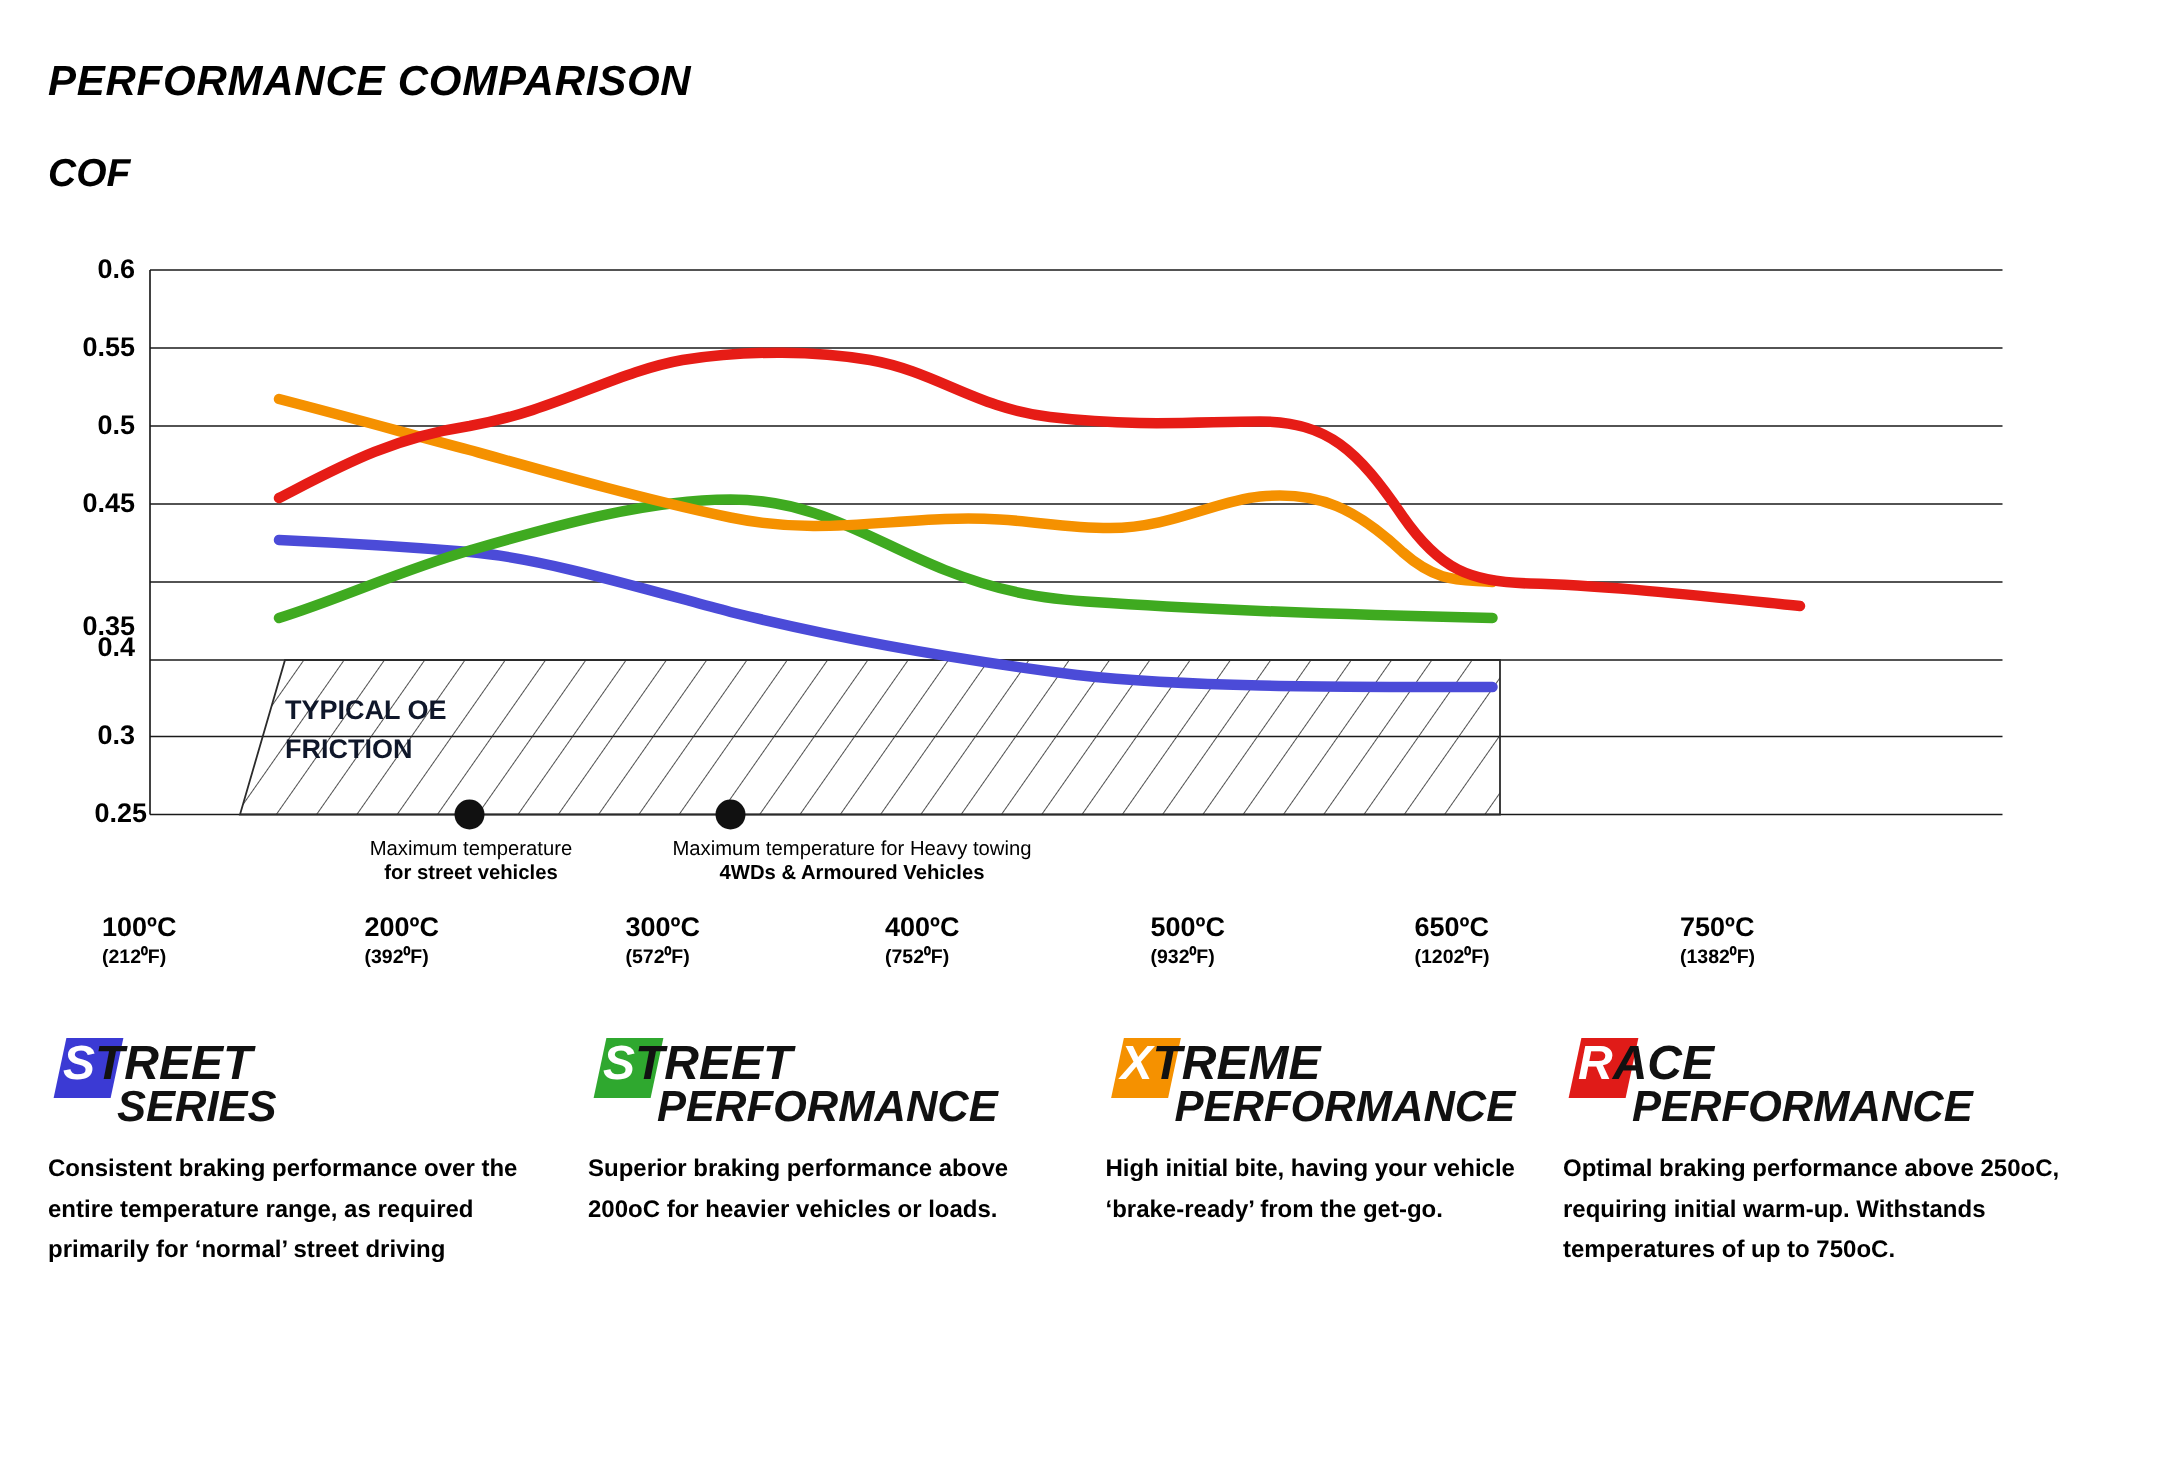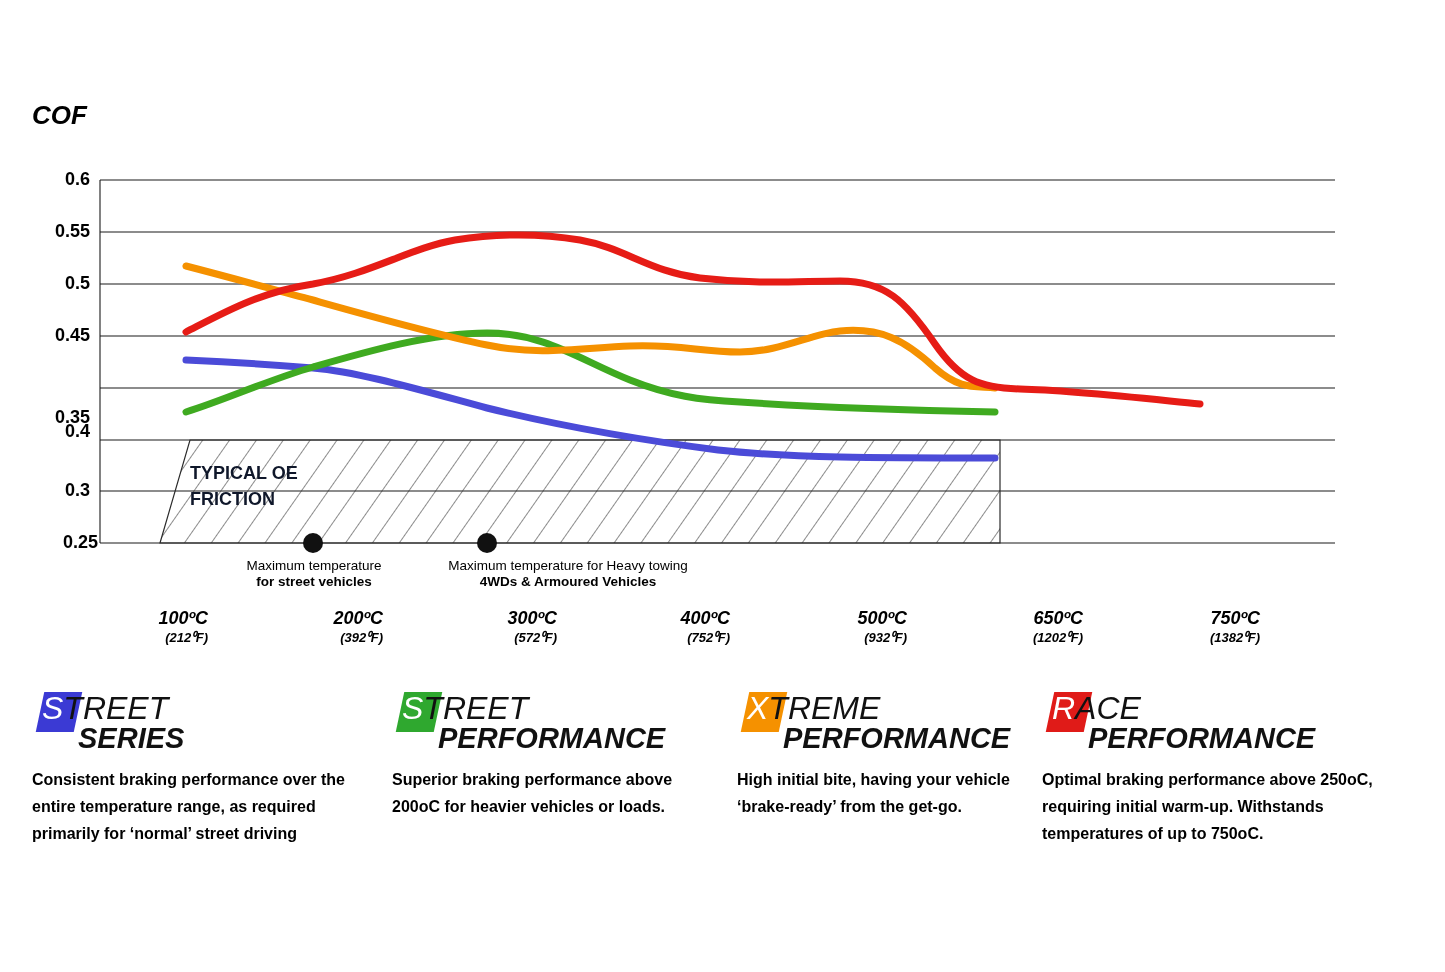--- a/index.html
+++ b/index.html
@@ -47,23 +47,22 @@
   }
   .y-tick {
     position: absolute;
     font-size: 18px;
     font-weight: bold;
     text-align: right;
     width: 60px;
   }
   .x-tick {
     position: absolute;
-    text-align: right;
+    text-align: left;
     width: 140px;
-    font-style: italic;
   }
   .x-tick .c {
     font-size: 18px;
     font-weight: bold;
     display: block;
     line-height: 22px;
   }
   .x-tick .f {
     font-size: 13px;
     font-weight: bold;
@@ -115,21 +114,21 @@
     top: 6px;
     width: 38px;
     height: 40px;
     transform: skewX(-12deg);
   }
   .logo .word1 {
     position: absolute;
     left: 10px;
     top: 4px;
     font-size: 32px;
-    font-weight: normal;
+    font-weight: bold;
     font-style: italic;
     letter-spacing: 0px;
     color: #111;
     white-space: nowrap;
   }
   .logo .word1 .first {
     color: #fff;
     position: relative;
   }
   .logo .word2 {
@@ -150,20 +149,21 @@
     font-size: 16px;
     font-weight: bold;
     line-height: 27px;
   }
 </style>
 </head>
 <body>
 
 <div id="page">
 
+  <div class="title">PERFORMANCE COMPARISON</div>
   <div class="cof-label">COF</div>
 
   <div id="chart-area">
     <svg width="1445" height="660" viewBox="0 0 1445 660">
       <defs>
         <pattern id="hatch" width="22" height="22" patternTransform="rotate(35)" patternUnits="userSpaceOnUse">
           <line x1="0" y1="0" x2="0" y2="22" stroke="#2b2b2b" stroke-width="1.1"></line>
         </pattern>
       </defs>
 

